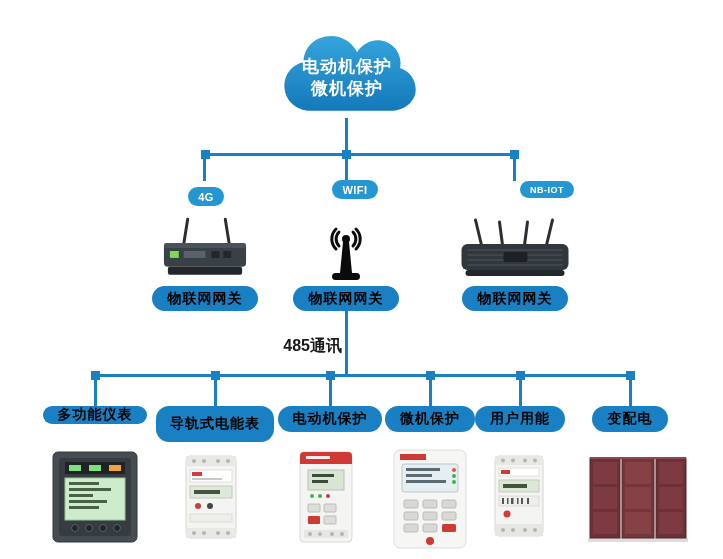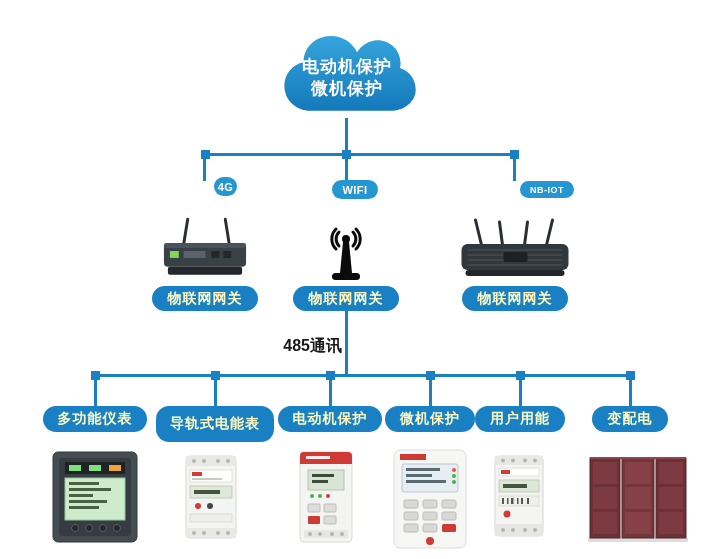--- a/index.html
+++ b/index.html
@@ -13,21 +13,21 @@
   .cloud-wrap svg { width:100%; height:100%; display:block; }
   .cloud-text { position:absolute; left:0; top:28px; width:100%; text-align:center;
                 color:#ffffff; font-weight:bold; font-size:17px; line-height:22px; letter-spacing:1px; }
 
   .badge { position:absolute; display:flex; align-items:center; justify-content:center;
            background:#2496d2; color:#fff; font-weight:bold; border-radius:10px;
            font-size:11px; letter-spacing:0.5px; }
   .badge.small { font-size:9px; }
 
   .btn { position:absolute; display:flex; align-items:center; justify-content:center;
-         background:#1a80c4; color:#fef9c3; font-weight:bold; border-radius:13px;
+         background:#1a80c4; color:#000000; font-weight:bold; border-radius:13px;
          font-size:14px; letter-spacing:1px; }
 
   .bus-label { position:absolute; left:262px; top:336px; width:80px; text-align:right;
                color:#1a1a1a; font-weight:bold; font-size:16px; }
 
   .img { position:absolute; }
   .img svg { width:100%; height:100%; display:block; }
 </style>
 </head>
 <body>
@@ -52,21 +52,21 @@
 
   <div class="line" style="left:345px; top:118px; width:3px; height:37px;"></div>
   <div class="line" style="left:204px; top:153px; width:312px; height:3px;"></div>
   <div class="dot" style="left:201px; top:150px;"></div>
   <div class="dot" style="left:342px; top:150px;"></div>
   <div class="dot" style="left:510px; top:150px;"></div>
   <div class="line" style="left:203px; top:153px; width:3px; height:28px;"></div>
   <div class="line" style="left:345px; top:153px; width:3px; height:28px;"></div>
   <div class="line" style="left:513px; top:153px; width:3px; height:28px;"></div>
 
-  <div class="badge" style="left:188px; top:177px; width:23px; height:19px;margin-left:26px;">4G</div>
+  <div class="badge" style="left:188px; top:187px; width:36px; height:19px;">4G</div>
   <div class="badge" style="left:332px; top:180px; width:46px; height:19px;">WIFI</div>
   <div class="badge small" style="left:488px; top:181px; width:54px; height:17px;margin-left:32px;">NB-IOT</div>
 
   <div class="img" style="left:158px; top:216px; width:94px; height:70px;">
     <svg viewBox="0 0 95 68">
       <line x1="30" y1="2" x2="26" y2="27" stroke="#2b2f33" stroke-width="3" stroke-linecap="round"></line>
       <line x1="68" y1="2" x2="72" y2="27" stroke="#2b2f33" stroke-width="3" stroke-linecap="round"></line>
       <rect x="6" y="26" width="83" height="24" rx="4" fill="#394046"></rect>
       <rect x="6" y="26" width="83" height="5" rx="2.5" fill="#4a525a"></rect>
       <rect x="12" y="34" width="9" height="7" fill="#7ed957"></rect>
@@ -120,21 +120,21 @@
   <div class="dot" style="left:516px; top:371px;"></div>
   <div class="dot" style="left:626px; top:371px;"></div>
 
   <div class="line" style="left:94px;  top:374px; width:3px; height:32px;"></div>
   <div class="line" style="left:214px; top:374px; width:3px; height:32px;"></div>
   <div class="line" style="left:329px; top:374px; width:3px; height:32px;"></div>
   <div class="line" style="left:429px; top:374px; width:3px; height:32px;"></div>
   <div class="line" style="left:519px; top:374px; width:3px; height:32px;"></div>
   <div class="line" style="left:629px; top:374px; width:3px; height:32px;"></div>
 
-  <div class="btn" style="left:43px;  top:406px; width:104px; height:26px;">多功能仪表</div>
+  <div class="btn" style="left:43px;  top:406px; width:104px; height:18px;">多功能仪表</div>
   <div class="btn" style="left:156px; top:406px; width:118px; height:36px;">导轨式电能表</div>
   <div class="btn" style="left:278px; top:406px; width:104px; height:26px;">电动机保护</div>
   <div class="btn" style="left:385px; top:406px; width:90px;  height:26px;">微机保护</div>
   <div class="btn" style="left:475px; top:406px; width:90px;  height:26px;">用户用能</div>
   <div class="btn" style="left:592px; top:406px; width:76px;  height:26px;text-align:center;">变配电</div>
 
   <div class="img" style="left:49px; top:448px; width:92px; height:98px;">
     <svg viewBox="0 0 92 98">
       <rect x="4" y="4" width="84" height="90" rx="5" fill="#454c52" stroke="#33383c"></rect>
       <rect x="10" y="10" width="72" height="78" rx="3" fill="#363c41"></rect>

